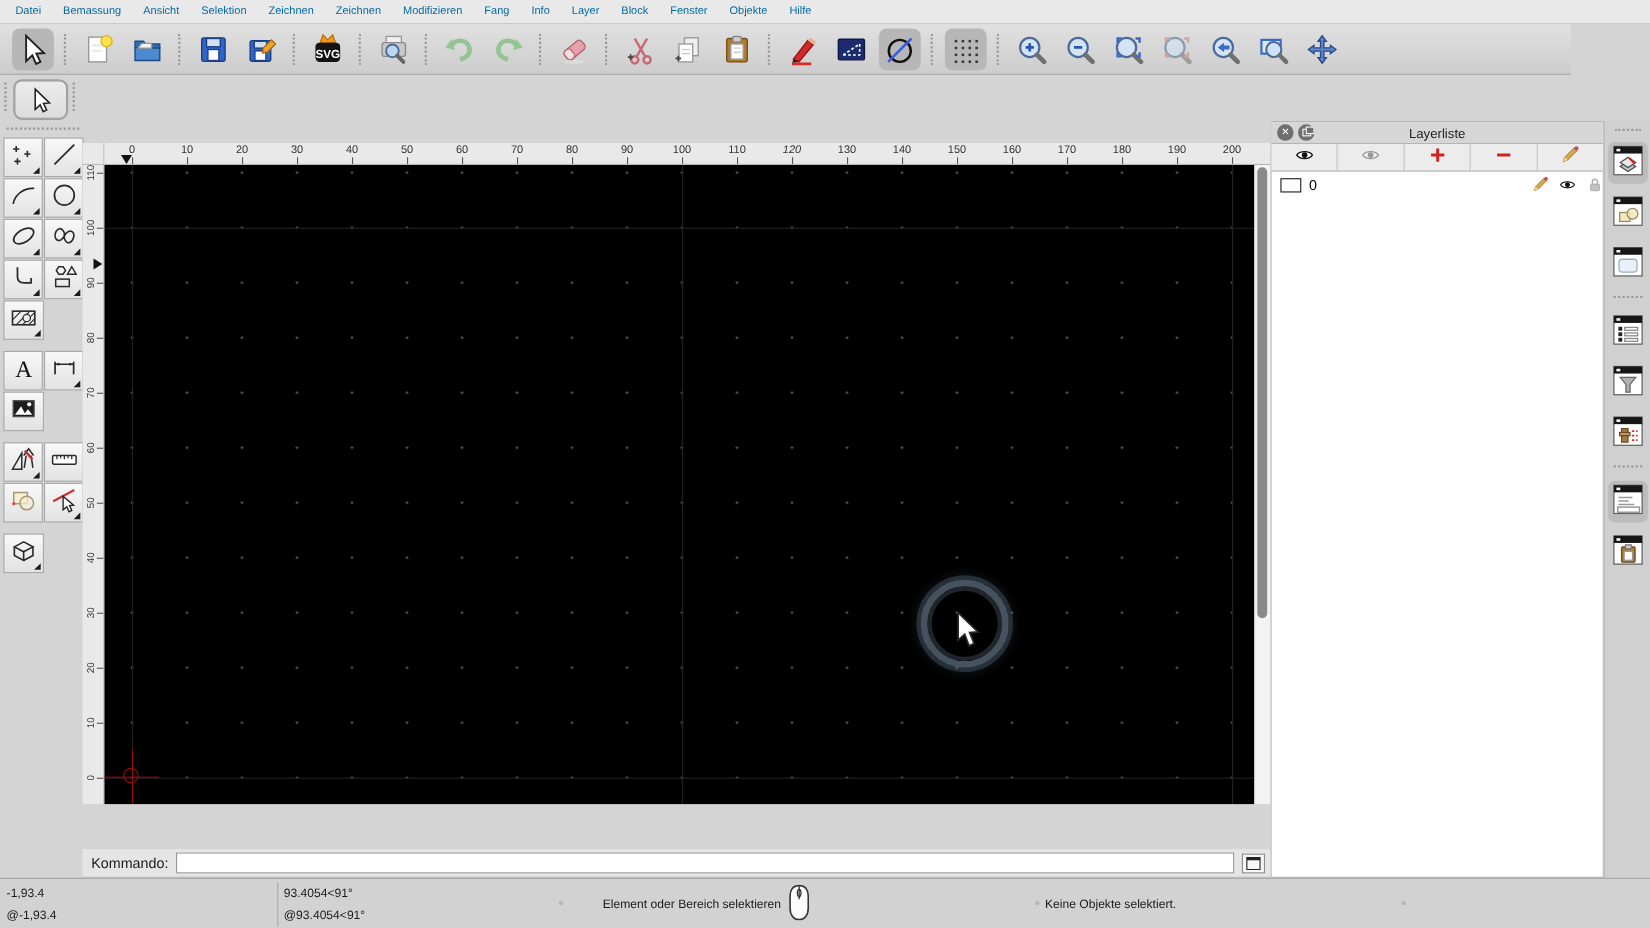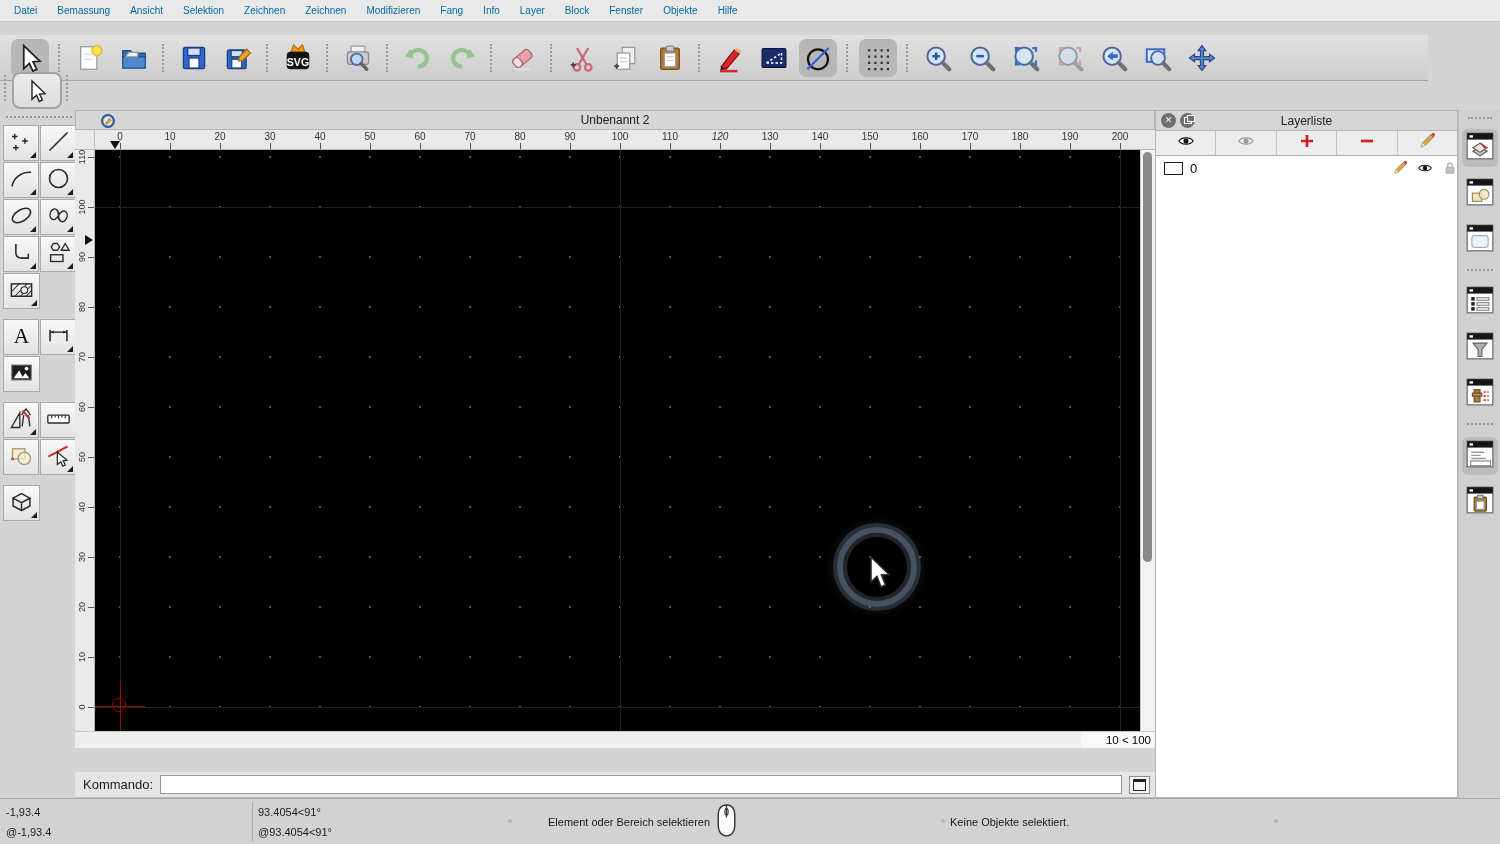--- a/index.html
+++ b/index.html
@@ -3,21 +3,21 @@
 <meta charset="utf-8">
 <style>
   html,body{margin:0;padding:0}
   body{width:1500px;height:844px;position:relative;overflow:hidden;background:#d4d4d4;
        font-family:"Liberation Sans",sans-serif;color:#1a1a1a;-webkit-font-smoothing:antialiased}
   
   .menubar{position:absolute;left:0;top:0;width:1500px;height:22px;background:#e9e9e9;
            border-bottom:1px solid #c6c6c6;display:flex;align-items:center;padding-left:4px;box-sizing:border-box}
   .menu-item{font-size:10px;padding:0 10px;color:#0369a1;cursor:default;white-space:nowrap}
   
-  .toolbar{position:absolute;left:0;top:35px;width:1428px;height:46px;
+  .toolbar{position:absolute;left:0;top:22px;width:1428px;height:46px;
            background:linear-gradient(#e0e0e0,#cdcdcd);border-bottom:1px solid #a6a6a6;
            display:flex;align-items:center;padding-left:8px;box-sizing:border-box}
   .tbtn{width:38px;height:38px;border-radius:7px;display:flex;align-items:center;justify-content:center;margin:0 3px;flex:none}
   .tbtn.active{background:#b7b7b7}
   .tbtn.disabled{opacity:.55}
   .tbtn .ic,.tbtn svg{width:30px;height:30px;display:block}
   .tsep{width:2px;height:28px;border-left:2px dotted #999;margin:0 6px;flex:none}
   
   .sel2{position:absolute;left:12px;top:72px;width:46px;height:33px;border:2px solid #a2a2a2;
         border-radius:8px;background:linear-gradient(#ececec,#dcdcdc);display:flex;align-items:center;justify-content:center}
@@ -507,28 +507,20 @@
       <div class="pbtn sub">
         <span><svg viewBox="0 0 24 24" xmlns="http://www.w3.org/2000/svg">
             <path d="M4.5 9 L12 5 L19.5 9 L12 13 Z M4.5 9 L4.5 16 L12 20 L12 13 M19.5 9 L19.5 16 L12 20" fill="none" stroke="#2a2a2a" stroke-width="1.3"></path>
           </svg></span>
       </div>
       <div class="pspacer"></div>
     </div>
   </div>
 
 <div class="dwin">
-  <div class="dtitle">
-    <span class="appicon" id="appicon"><svg viewBox="0 0 24 24" xmlns="http://www.w3.org/2000/svg">
-          <circle cx="12" cy="12" r="10" fill="#3a66a8" stroke="#274a7e"></circle>
-          <circle cx="12" cy="12" r="7" fill="#dde7f2"></circle>
-          <path d="M8 16 L14 8 L17 11 L11 17 Z" fill="#e89a30" stroke="#a86a10" stroke-width=".8"></path>
-        </svg></span>
-    <span>Unbenannt 2</span>
-  </div>
   <div class="corner"></div>
   <div class="hruler" id="hruler">
     <span class="hmark"></span>
   <span class="htick" style="left: 25px;"></span>
       <span class="hlab" style="left: 25px;">0</span>
       <span class="htick" style="left: 75px;"></span>
       <span class="hlab" style="left: 75px;">10</span>
       <span class="htick" style="left: 125px;"></span>
       <span class="hlab" style="left: 125px;">20</span>
       <span class="htick" style="left: 175px;"></span>
@@ -605,23 +597,20 @@
     <div class="ov"></div>
     <div class="oc"></div>
     <div class="ring"></div>
     <svg class="ccursor" viewBox="0 0 24 34">
       <path d="M4 1 L4 26 L10 20.5 L14 31 L18.5 29 L14.5 19 L22 18.5 Z" fill="#fdfdfd" stroke="#2a2a2a" stroke-width="1.6"></path>
     </svg>
   </div>
   <div class="vsb">
       <div class="thumb"></div>
     </div>
-  <div class="hsb">
-    <div class="ginfo">10 &lt; 100</div>
-  </div>
   <div class="cmdrow">
     <span>Kommando:</span>
     <input class="cmdinput" value="" style="">
     <span class="cmdtoggle">
         <i></i>
       </span>
   </div>
 </div>
 
 <div class="lpanel">

